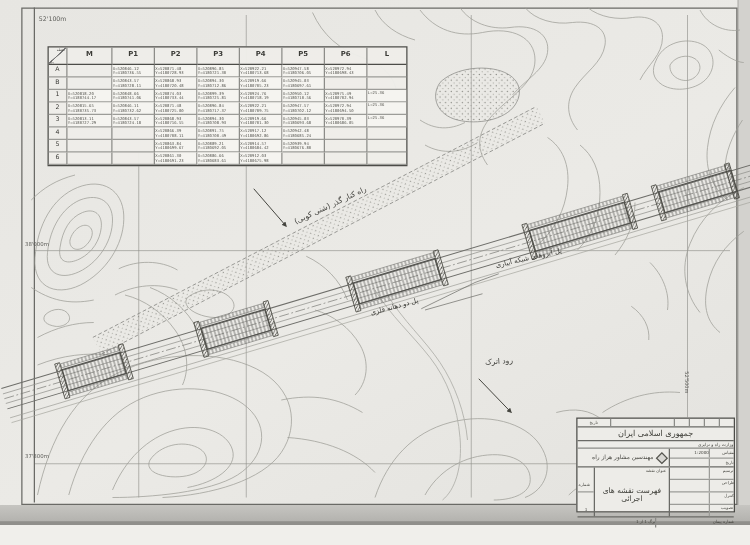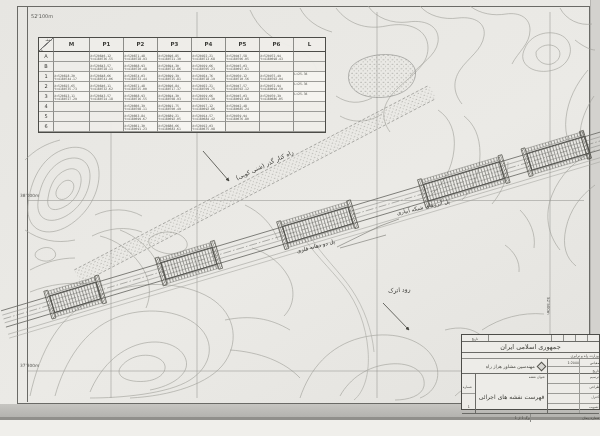--- a/index.html
+++ b/index.html
@@ -42,21 +42,21 @@
   .gl-vert{transform:rotate(90deg) scale(.8);transform-origin:0 0;}
 
   
   .ann{position:absolute;color:#3c3c38;font-size:6px;white-space:nowrap;direction:rtl;}
   #ann-bypass{left:233px;top:161px;transform:rotate(-25deg);}
   #ann-culvert{left:396px;top:204px;font-size:5.5px;transform:rotate(-13deg);}
   #ann-metal{left:296px;top:243px;font-size:5.5px;transform:rotate(-15deg);}
   #ann-river{left:388px;top:286px;transform:rotate(-4deg);}
 
   
-  .titleblock{position:absolute;left:461px;top:334px;width:139px;height:76px;
+  .titleblock{position:absolute;left:461px;top:334px;width:127px;height:76px;
       background:#edece8;border:1px solid #4c4c48;direction:rtl;color:#45453f;
       display:flex;flex-direction:column;box-sizing:border-box;}
   .titleblock *{box-sizing:border-box;}
   .tb-r1{height:7px;display:flex;border-bottom:1px solid #6a6a66;}
   .tb-box{width:12px;border-left:1px solid #8c8c88;height:100%;}
   .tb-box.wide{flex:1;}
   .tb-box.right{width:26px;border-left:none;font-size:6px;transform-origin:50% 50%;text-align:center;line-height:7px;}
   .tb-box.right span{display:inline-block;font-size:6px;transform:scale(.55);}
   .tb-nation{height:11px;text-align:center;font-size:6.5px;line-height:11px;border-bottom:1px solid #6a6a66;font-family:"DejaVu Serif",serif;color:#3f3f39;}
   .tb-ministry{height:6px;font-size:6px;border-bottom:1px solid #8c8c88;padding-left:2px;}

